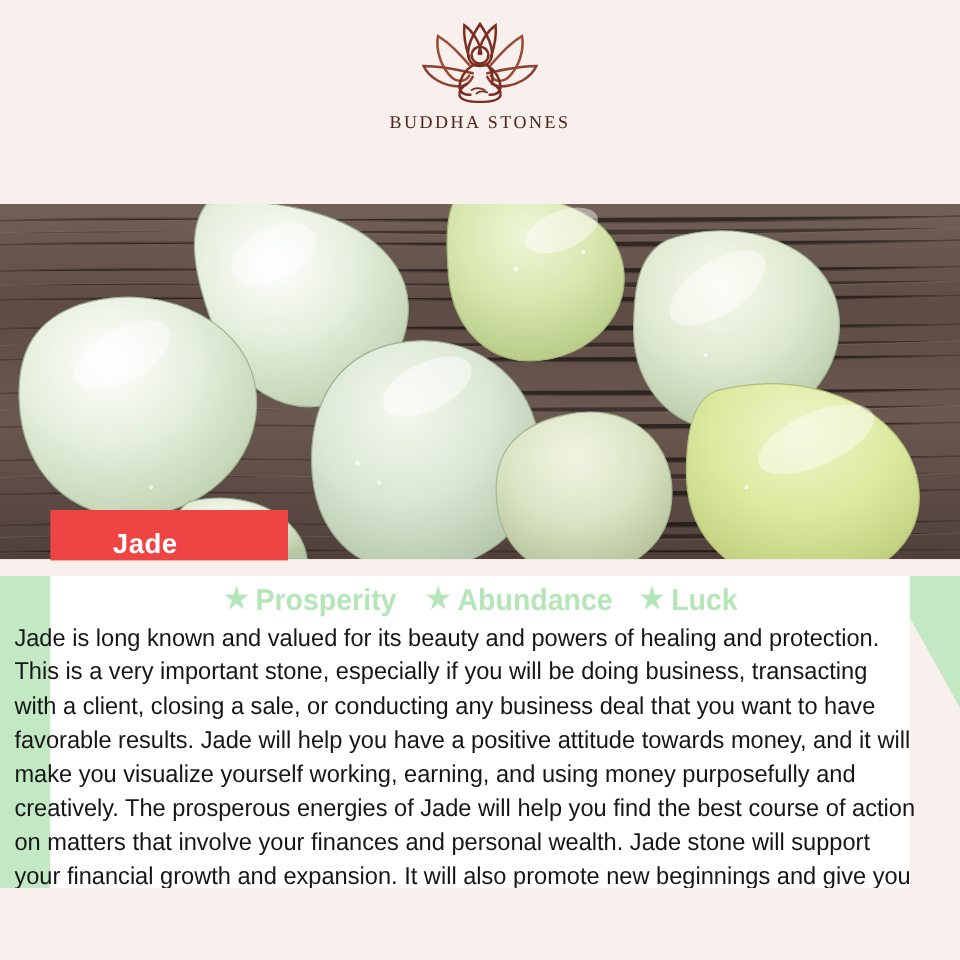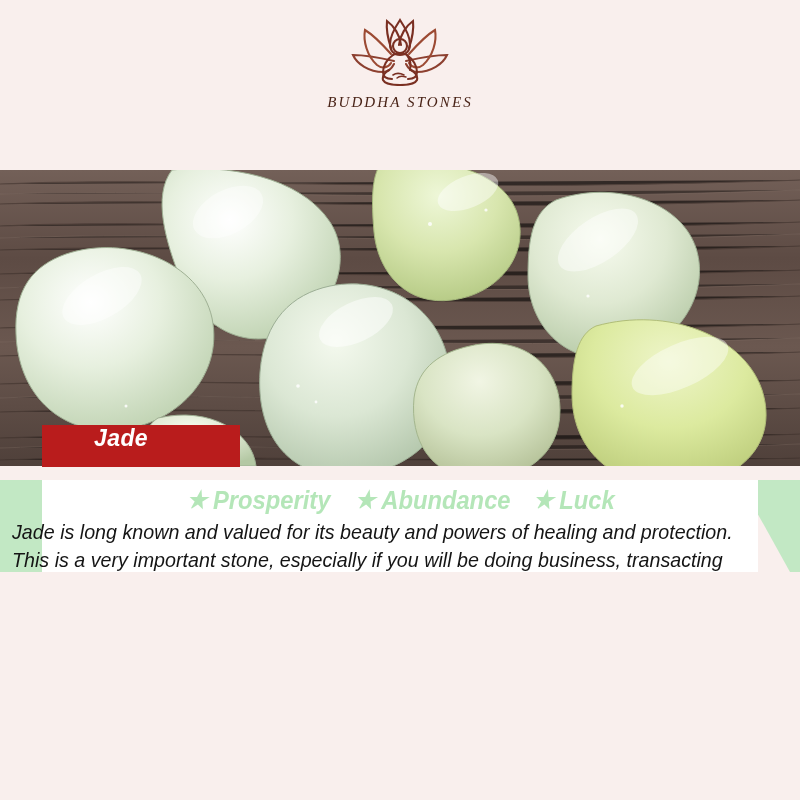--- a/index.html
+++ b/index.html
@@ -9,24 +9,23 @@
   body {
     width: 800px;
     height: 800px;
     font-family: "Liberation Sans", sans-serif;
     background: #f9efed;
     overflow: hidden;
   }
   .page {
     position: relative;
     width: 800px;
-    height: 572px;
+    height: 740px;
     background: #f9efed;
     overflow: hidden;
-    font-style: italic;
   }
 
   
   .header {
     position: absolute;
     left: 0; top: 0;
     width: 800px;
     height: 118px;
     background: #f9efed;
     display: flex;
@@ -109,23 +108,23 @@
   }
   .photo-svg { display: block; width: 800px; height: 296px; }
 
   
   .stone-label {
     position: absolute;
     left: 42px;
     top: 425px;
     width: 198px;
     height: 42px;
-    background: #b91c1c;
-    display: flex;
-    align-items: flex-start;
+    background: #ef4444;
+    display: flex;
+    align-items: flex-end;
     z-index: 5;
   }
   .stone-label-text {
     margin-left: 52px;
     color: #ffffff;
     font-size: 23px;
     font-weight: bold;
     letter-spacing: 0.4px;
   }
 

